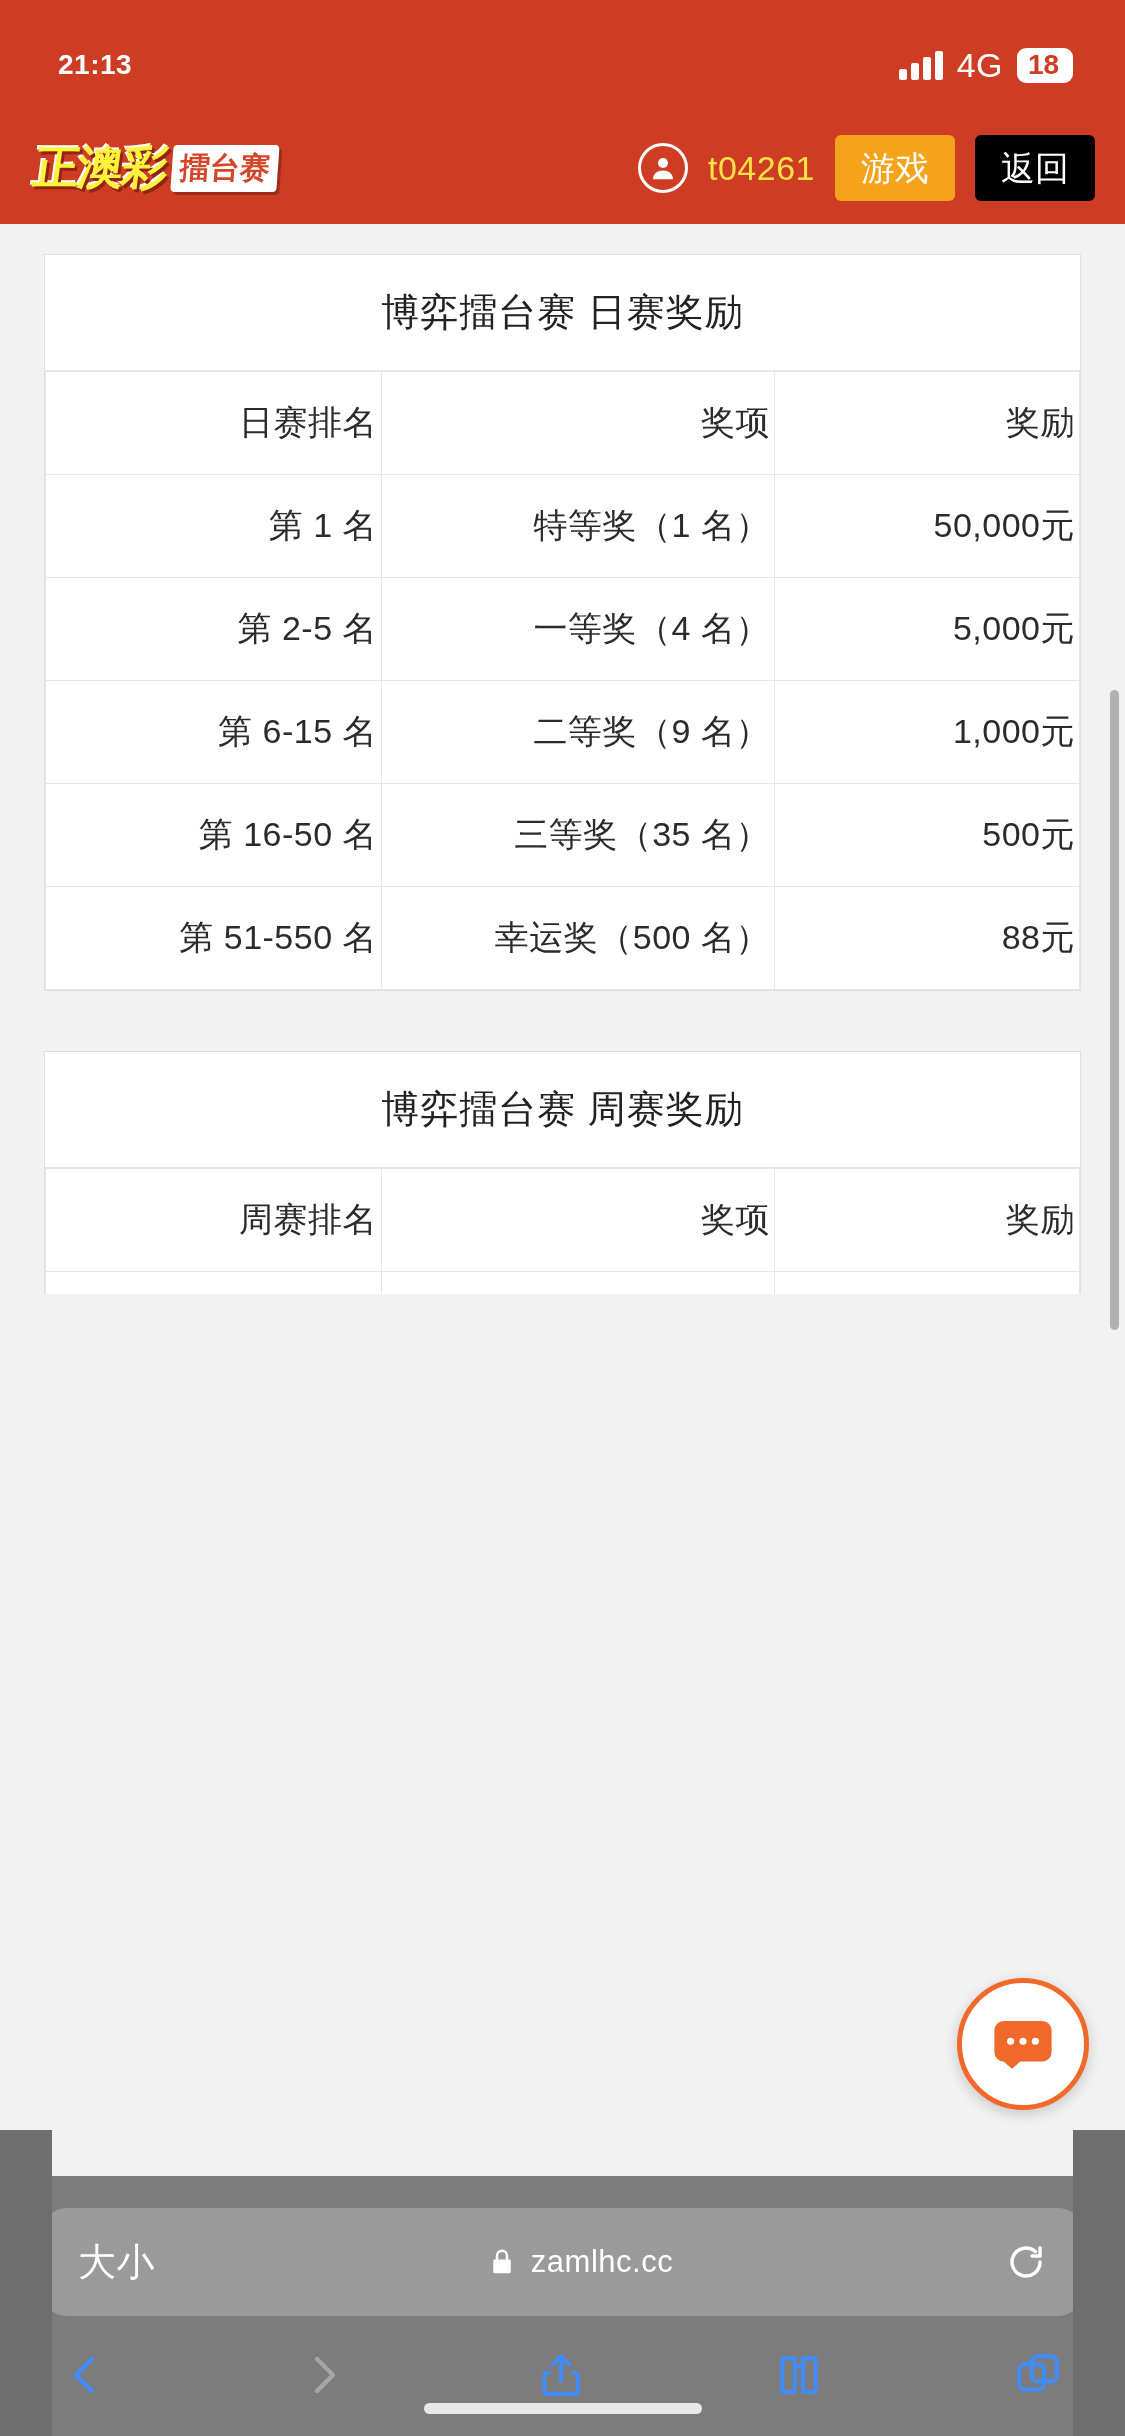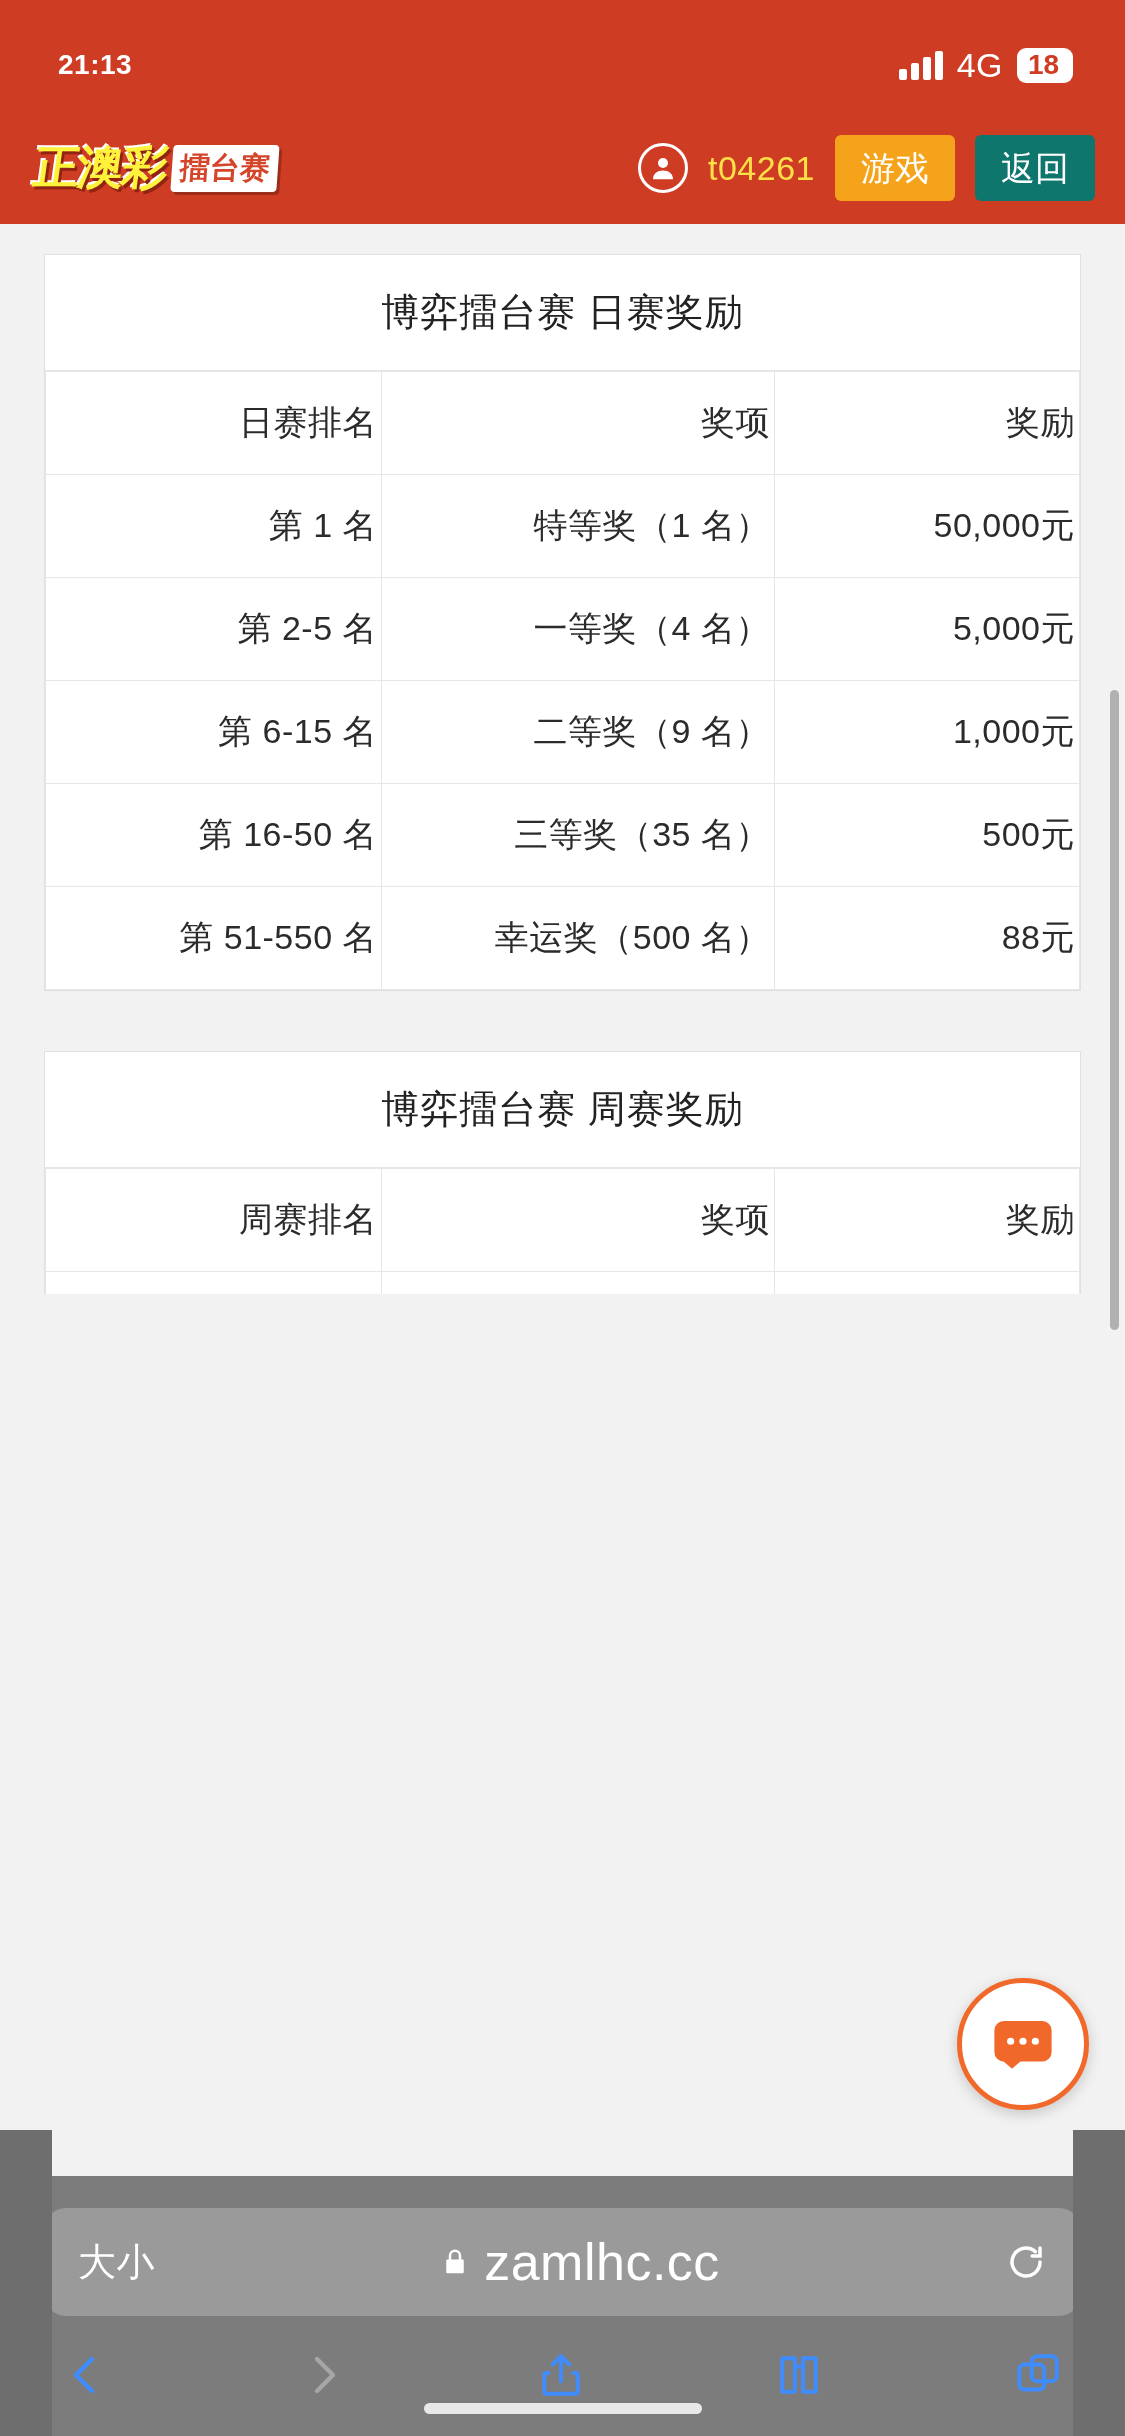--- a/index.html
+++ b/index.html
@@ -118,21 +118,21 @@
   .hbtn {
     background: #f5a31a;
     color: #ffffff;
     font-size: 34px;
     padding: 16px 26px;
     border: none;
     border-radius: 6px;
     line-height: 1;
     cursor: pointer;
   }
-  .hbtn.orange { background: #0f766e; }
+  .hbtn.orange { background: #000000; }
 
   
   .content {
     position: absolute;
     top: 224px; left: 0;
     width: 1125px;
     height: 1070px;
     background: #f2f2f2;
     overflow: hidden;
     padding: 0 44px;
@@ -224,21 +224,21 @@
   .url-center {
     flex: 1;
     display: flex;
     align-items: center;
     justify-content: center;
     gap: 14px;
   }
   .lock-icon { color: #ffffff; display: flex; align-items: center; }
   .url-text {
     color: #ffffff;
-    font-size: 52px;
+    font-size: 31px;
     letter-spacing: 0.5px;
   }
   .reload-icon { color: #ffffff; display: flex; align-items: center; }
   .toolrow {
     display: flex;
     align-items: center;
     justify-content: space-between;
     padding: 30px 62px 0 62px;
   }
   .tool { color: #3f8cff; display: flex; align-items: center; justify-content: center; }

